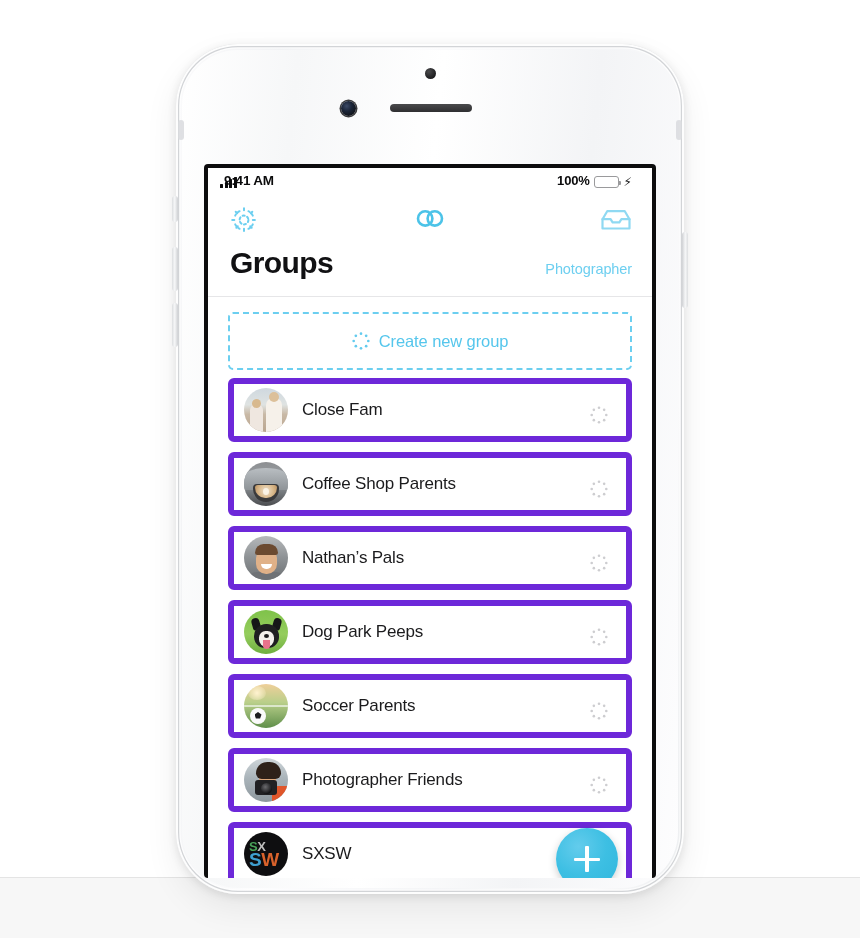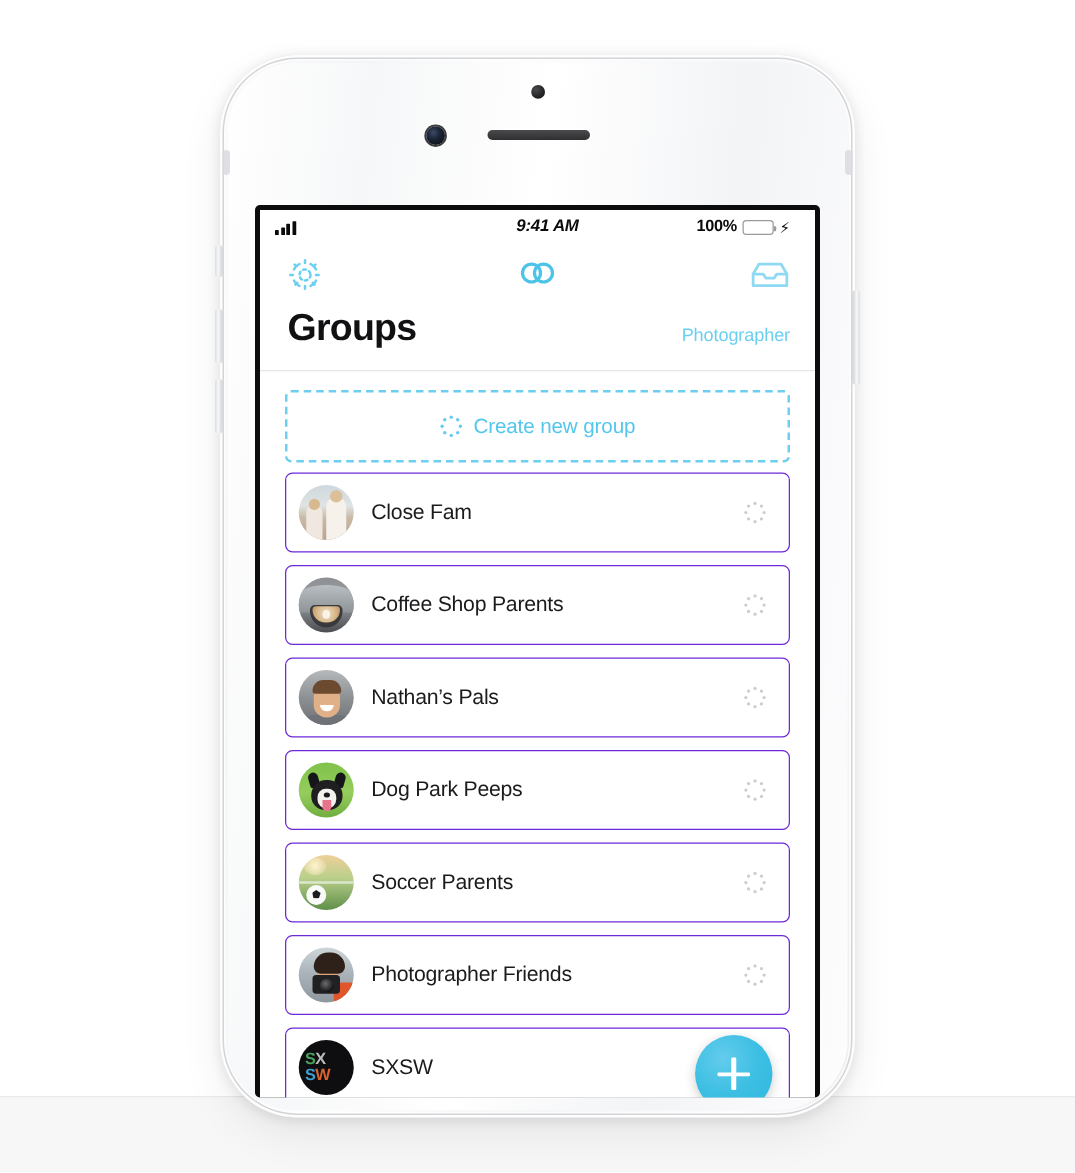--- a/index.html
+++ b/index.html
@@ -77,22 +77,22 @@
   
   .statusbar{
     position:absolute;left:0;top:0;width:444px;height:30px;
     display:flex;align-items:center;
     color:#0b0b0c;font-size:13px;font-weight:bold;
   }
   .sb-left{position:absolute;left:12px;top:8px;display:flex;align-items:flex-end;gap:1.5px;height:12px;}
   .sig-bar{width:3px;background:#0b0b0c;border-radius:.5px;}
   .sig-bar.b1{height:4px;} .sig-bar.b2{height:6px;}
   .sig-bar.b3{height:9px;} .sig-bar.b4{height:11px;}
-  .sb-time{position:absolute;left:16px;right:0;top:5px;text-align:center;
-    font-size:13.5px;font-weight:bold;letter-spacing:-.2px;font-style:italic;}
+  .sb-time{position:absolute;left:16px;right:0;top:5px;
+    font-size:13.5px;font-weight:bold;letter-spacing:-.2px;}
   .sb-right{position:absolute;right:20px;top:5px;display:flex;align-items:flex-end;gap:4px;}
   .sb-pct{font-size:13px;font-weight:bold;letter-spacing:-.2px;}
   .batt{position:relative;width:25px;height:12px;border:1.4px solid #9a9a9c;border-radius:3px;
     box-sizing:border-box;padding:1.2px;}
   .batt:after{content:"";position:absolute;right:-3.4px;top:3.6px;width:2px;height:4px;
     background:#9a9a9c;border-radius:0 1px 1px 0;}
   .batt-fill{height:100%;width:100%;background:#4cd764;border-radius:1.2px;}
   .bolt{font-size:12px;line-height:1;color:#0b0b0c;margin-left:1px;}
 
   
@@ -118,21 +118,21 @@
   }
   .create-label{font-size:16.5px;color:#55c6ec;letter-spacing:-.1px;}
 
   
   .dotring{position:relative;display:inline-block;}
 
   
   .list{position:absolute;left:0;top:210px;width:444px;}
   .row{
     position:relative;margin:0 20px 10px 20px;height:64px;
-    border:1px solid #6d28d9;border-radius:6px;background:#fff;
+    border:6px solid #6d28d9;border-radius:6px;background:#fff;
     display:flex;align-items:center;box-sizing:border-box;
   }
   .avatar{
     width:44px;height:44px;border-radius:50%;margin-left:10px;flex:0 0 44px;
     overflow:hidden;position:relative;background:#ccc;
   }
   .row-name{margin-left:14px;font-size:17px;color:#1b1b1d;letter-spacing:-.2px;}
   .row-dots{position:absolute;right:18px;top:22px;}
 
   
@@ -191,21 +191,21 @@
     background:radial-gradient(circle,#fff3d0,rgba(255,243,208,0));}
   .av-soccer .line{position:absolute;left:0;top:21px;width:44px;height:1.6px;background:#e7efdd;opacity:.8;}
   .av-soccer .ball{position:absolute;left:6px;top:24px;width:16px;height:16px;border-radius:50%;background:#fafafa;}
   .av-soccer .ball:before{content:"";position:absolute;left:4.5px;top:4px;width:7px;height:6.5px;background:#1c1c1e;
     clip-path:polygon(50% 0,100% 38%,80% 100%,20% 100%,0 38%);}
 
   .av-sxsw{background:#0e0e10;}
   .av-sxsw .sx{position:absolute;left:5px;top:9px;font-size:13px;font-weight:bold;line-height:12px;
     font-family:"Liberation Sans",sans-serif;letter-spacing:-.5px;}
   .av-sxsw .r1 .s{color:#4aa35a;} .av-sxsw .r1 .x{color:#bdbdbd;}
-  .av-sxsw .r2{position:absolute;left:5px;top:22px;font-size:13px;font-weight:bold;line-height:12px;letter-spacing:-.5px;}
+  .av-sxsw .r2{position:absolute;left:5px;top:22px;font-size:19px;font-weight:bold;line-height:12px;letter-spacing:-.5px;}
   .av-sxsw .r2 .s{color:#3f9fd0;} .av-sxsw .r2 .w{color:#d9622b;}
 </style>
 </head>
 <body>
 
 <div class="page-band-line"></div>
 <div class="page-band"></div>
 
 <div class="phone">
   <div class="phone-inner"></div>

